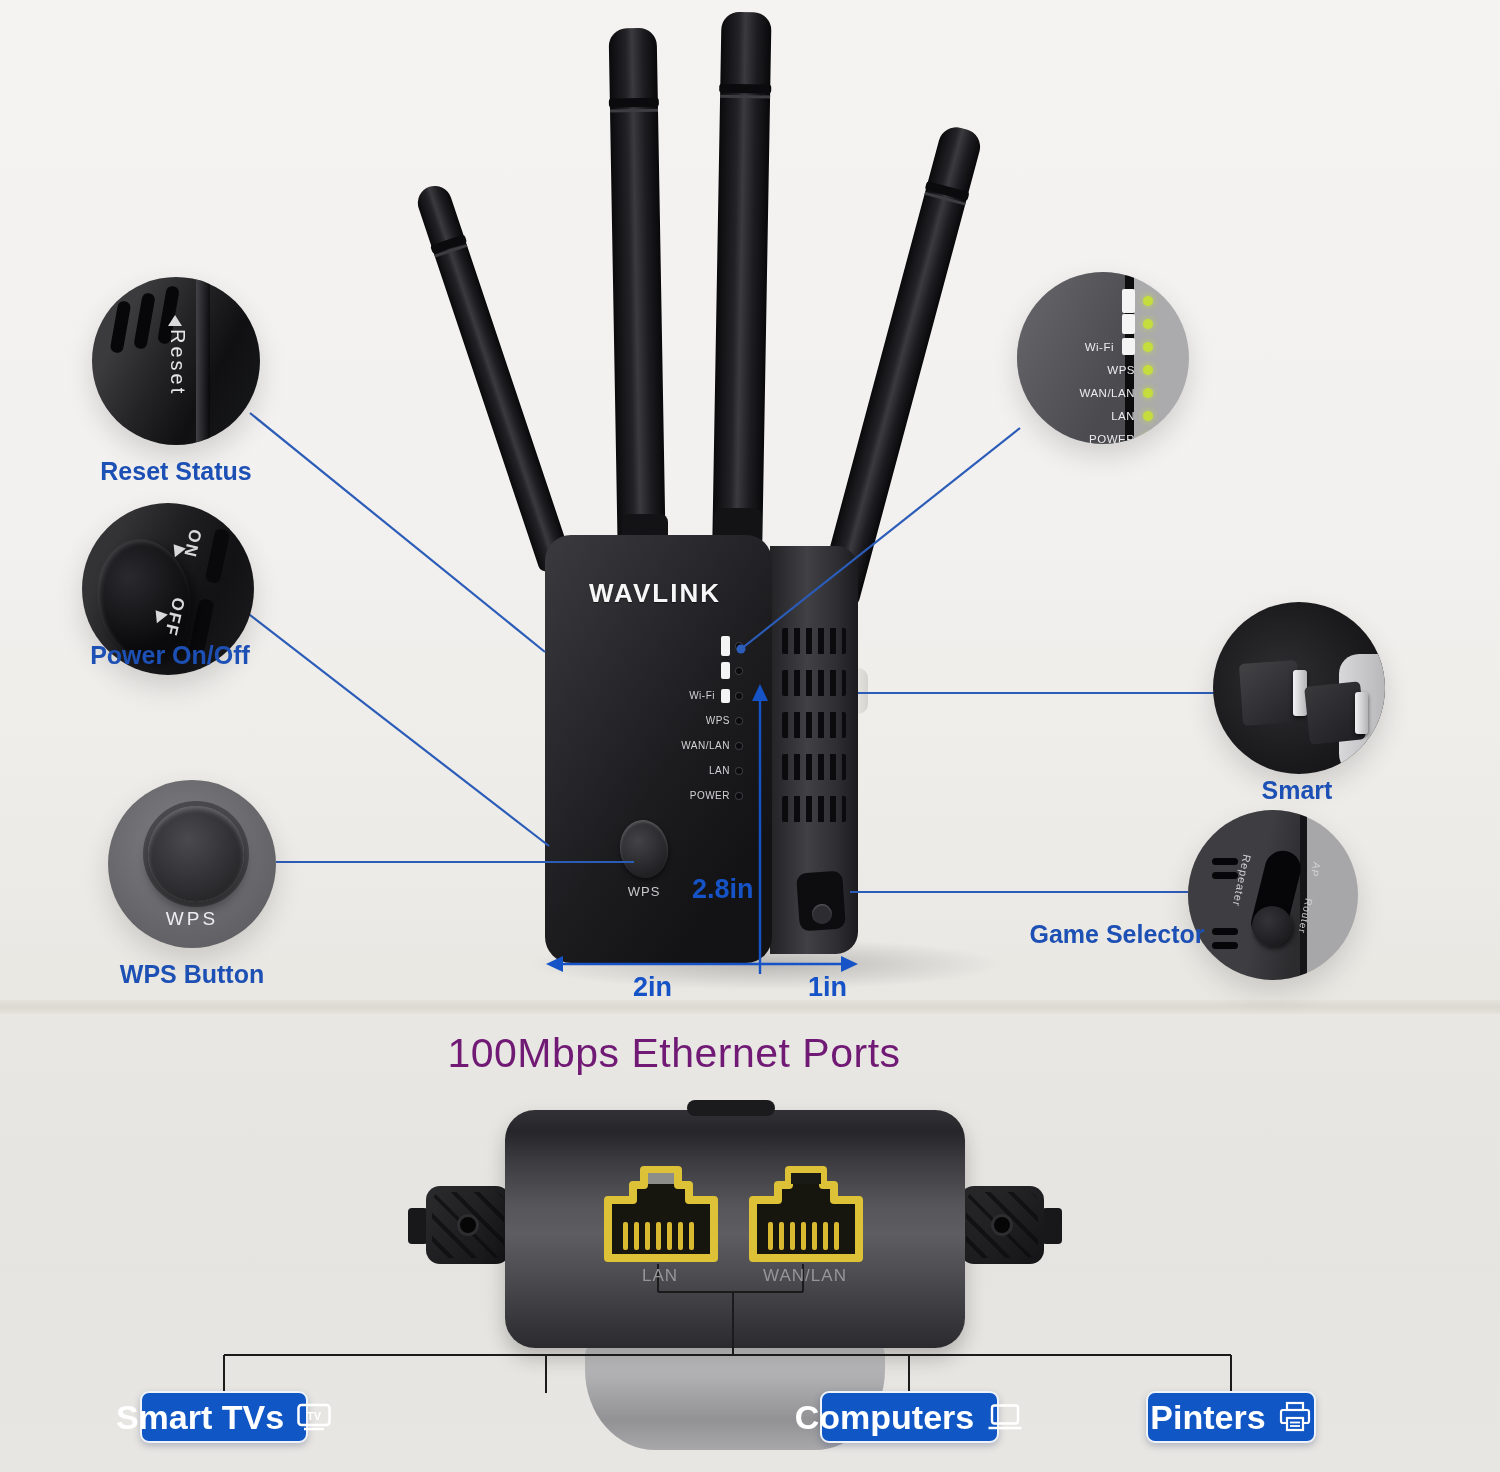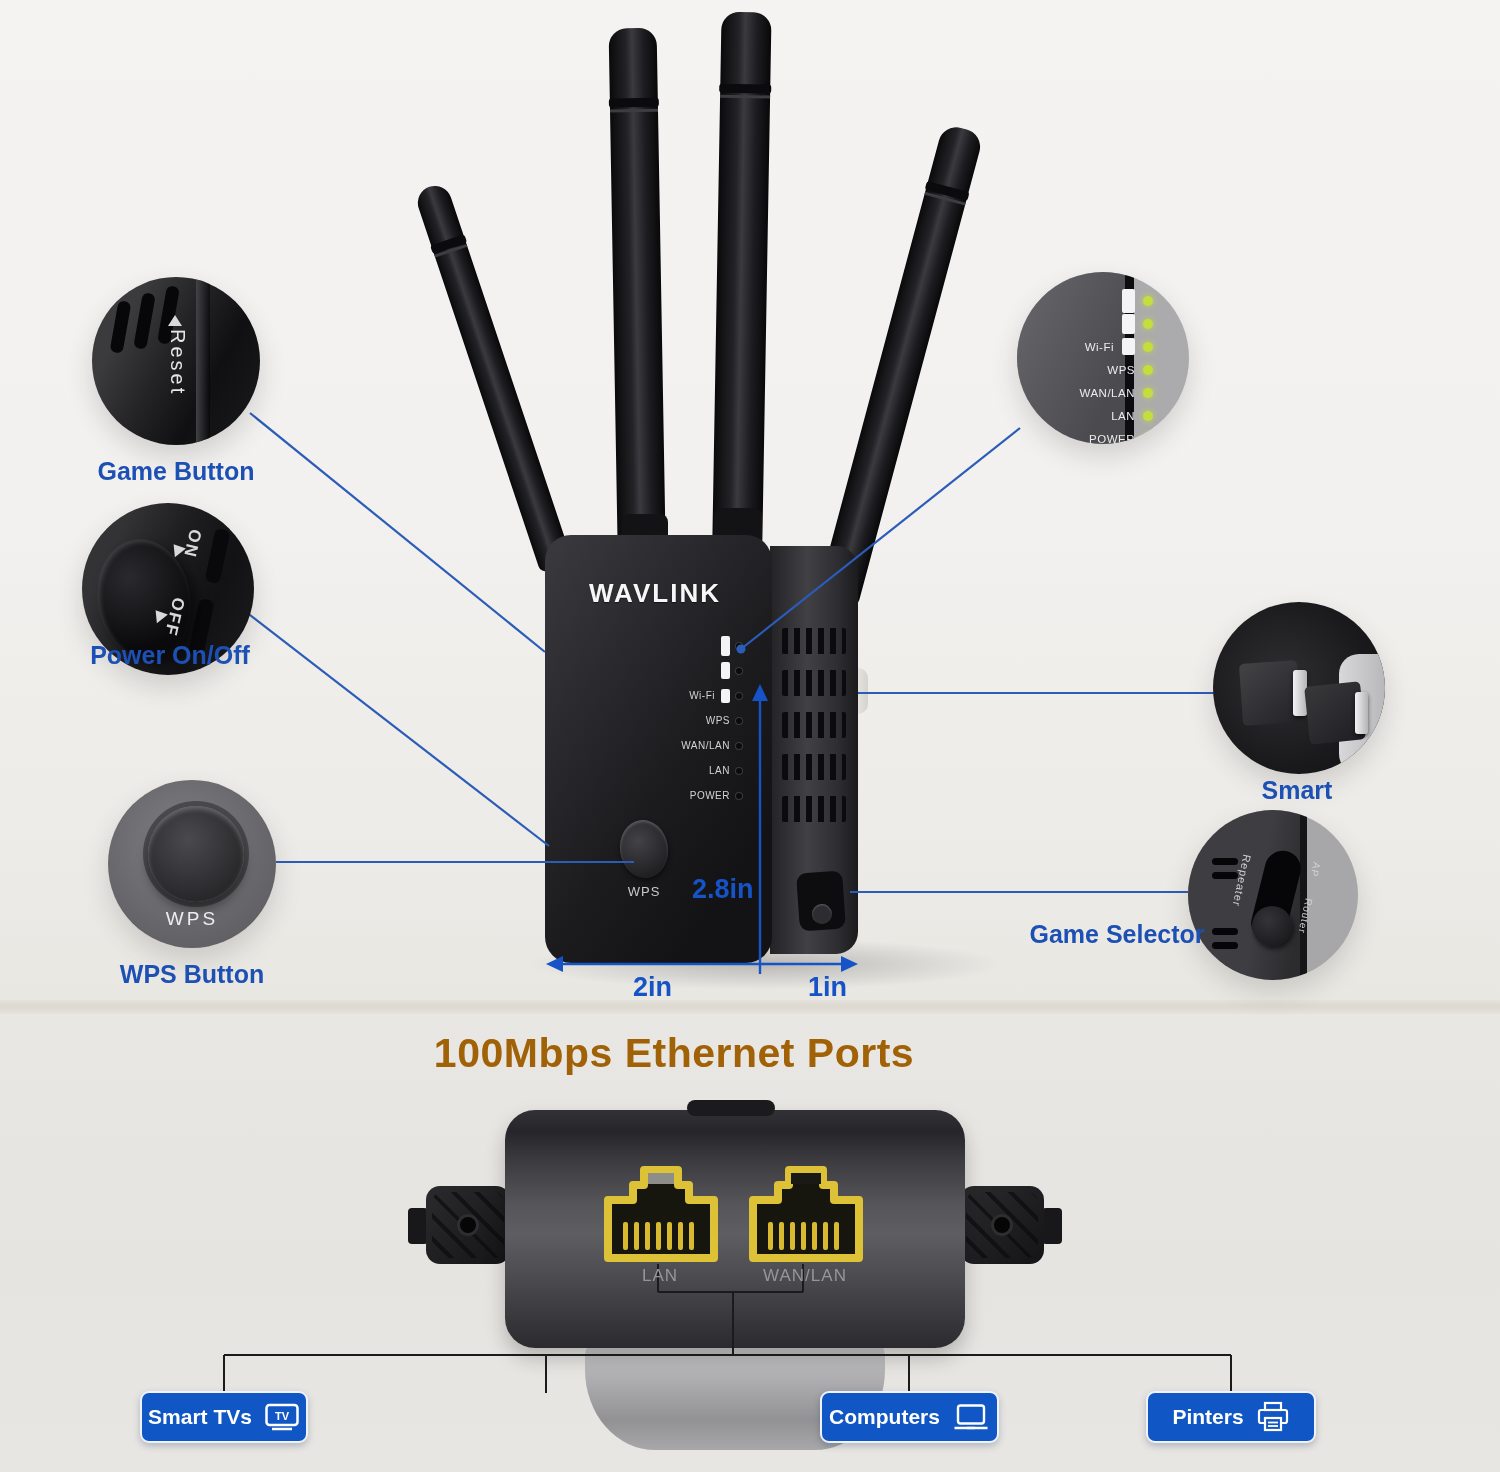--- a/index.html
+++ b/index.html
@@ -120,42 +120,42 @@
   .mode-knob{position:absolute;left:64px;top:96px;width:40px;height:40px;border-radius:50%;
     background:radial-gradient(circle at 40% 35%,#343438,#1c1c1f 75%);box-shadow:2px 3px 5px rgba(0,0,0,.6);}
   .mode-word{position:absolute;writing-mode:vertical-rl;color:#d2d2d4;font-size:11px;
     letter-spacing:1px;}
 
   
   .dim-text{z-index:6;color:#1553c6;font-weight:bold;font-size:27px;}
 
   
   .bt-title{left:0;top:1030px;width:1348px;text-align:center;z-index:2;
-    color:#a16207;font-weight:bold;font-size:41px;letter-spacing:.5px;}
+    color:#701a75;font-weight:normal;font-size:41px;letter-spacing:.5px;}
   .silver-base{left:585px;top:1332px;width:300px;height:118px;z-index:1;
     border-radius:30px 30px 70px 70px / 24px 24px 80px 80px;
     background:linear-gradient(180deg,#d6d6d7,#aeaeb0 40%,#929294 75%,#a8a8aa);}
   .wing{width:84px;height:78px;border-radius:14px;z-index:1;
     background:linear-gradient(135deg,#2b2b2e,#141417);}
   .wing::before{content:"";position:absolute;inset:6px;border-radius:10px;
     background:repeating-linear-gradient(45deg,rgba(0,0,0,0) 0 12px,#0a0a0c 12px 16px);opacity:.65;}
   .wing::after{content:"";position:absolute;left:34px;top:31px;width:16px;height:16px;border-radius:50%;
     background:#060607;box-shadow:0 0 0 3px #2e2e31;}
   .axle{background:#18181a;border-radius:4px;z-index:1;}
   .bt-body{left:505px;top:1110px;width:460px;height:238px;border-radius:30px;z-index:2;
     background:linear-gradient(180deg,#323236 0%,#26262a 9%,#3d3d41 22%,#55555a 40%,#5d5d62 52%,#4b4b50 70%,#38383c 88%,#2b2b2f 100%);
     box-shadow:0 10px 20px rgba(0,0,0,.22);}
   .bt-notch{left:687px;top:1100px;width:88px;height:16px;background:#1b1b1e;border-radius:8px;z-index:2;}
   .port{z-index:3;}
   .port-label{z-index:4;color:#96969a;font-size:17px;letter-spacing:1px;text-align:center;}
 
   .dev-chip{position:absolute;top:1391px;height:52px;z-index:4;display:flex;align-items:center;
     justify-content:center;gap:12px;background:#1156c5;border:2px solid #eef2f9;border-radius:9px;
     box-shadow:0 3px 7px rgba(20,40,90,.25);box-sizing:border-box;}
-  .dev-chip span{color:#fff;font-weight:bold;font-size:21px;white-space:nowrap;}
+  .dev-chip span{color:#fff;font-weight:bold;font-size:34px;white-space:nowrap;}
   .dev-chip svg{flex:0 0 auto;}
 </style>
 </head>
 <body>
 
 <div id="canvas">
 
   <div class="abs top-section"></div>
   <div class="abs divider-band"></div>
   <div class="abs bottom-section"></div>
@@ -257,21 +257,21 @@
   <div class="abs dim-text" style="left:808px;top:972px;">1in</div>
 
   <div class="abs callout c-reset">
     <div class="edge"></div>
     <div class="slot" style="left:22px;top:24px;width:13px;height:52px;transform:rotate(10deg);"></div>
     <div class="slot" style="left:46px;top:16px;width:13px;height:56px;transform:rotate(10deg);"></div>
     <div class="slot" style="left:70px;top:9px;width:13px;height:58px;transform:rotate(10deg);"></div>
     <div class="abs tri-up" style="left:76px;top:38px;"></div>
     <div class="reset-text">Reset</div>
   </div>
-  <div class="abs callout-label" style="left:66px;top:457px;width:220px;">Game Button</div>
+  <div class="abs callout-label" style="left:66px;top:457px;width:220px;">Reset Status</div>
 
   <div class="abs callout c-power">
     <div class="pw-slot" style="left:128px;top:26px;width:15px;height:54px;"></div>
     <div class="pw-slot" style="left:112px;top:96px;width:15px;height:56px;"></div>
     <div class="power-knob"></div>
     <div class="abs tri-up" style="left:88px;top:40px;transform:rotate(-38deg);"></div>
     <div class="onoff" style="left:100px;top:26px;">ON</div>
     <div class="abs tri-up" style="left:70px;top:106px;transform:rotate(-38deg);"></div>
     <div class="onoff" style="left:82px;top:94px;">OFF</div>
   </div>

